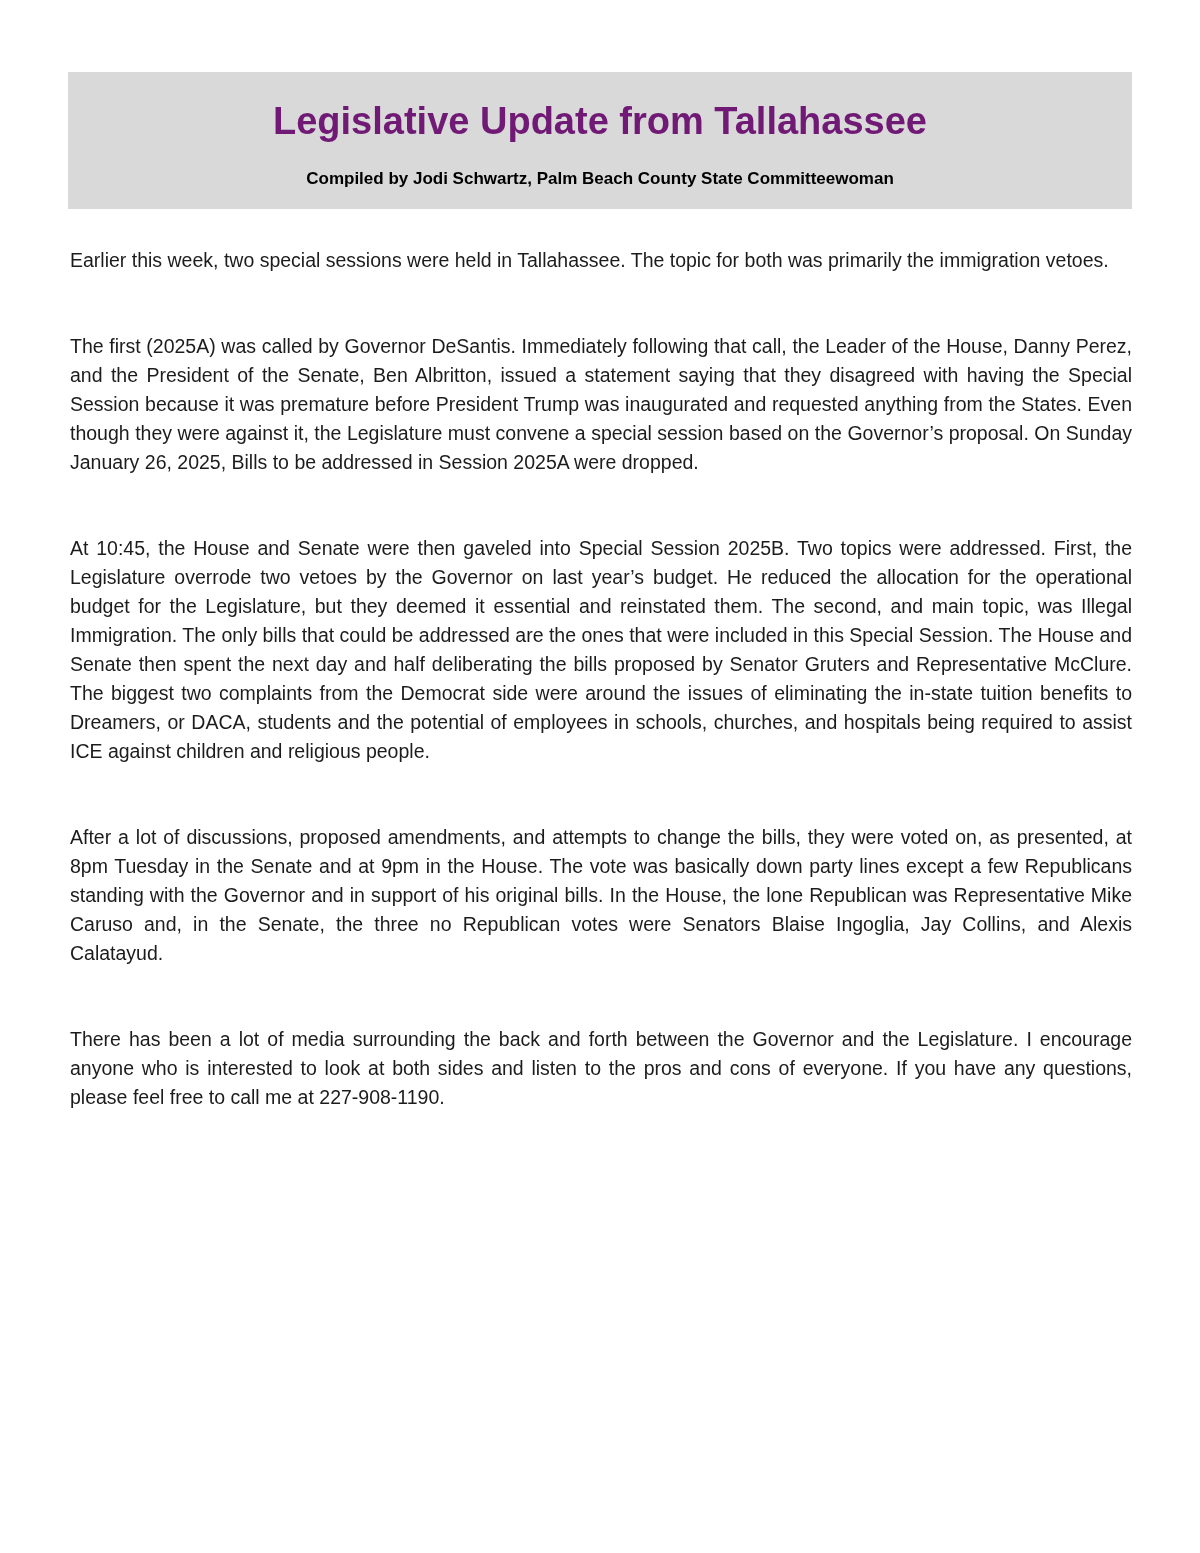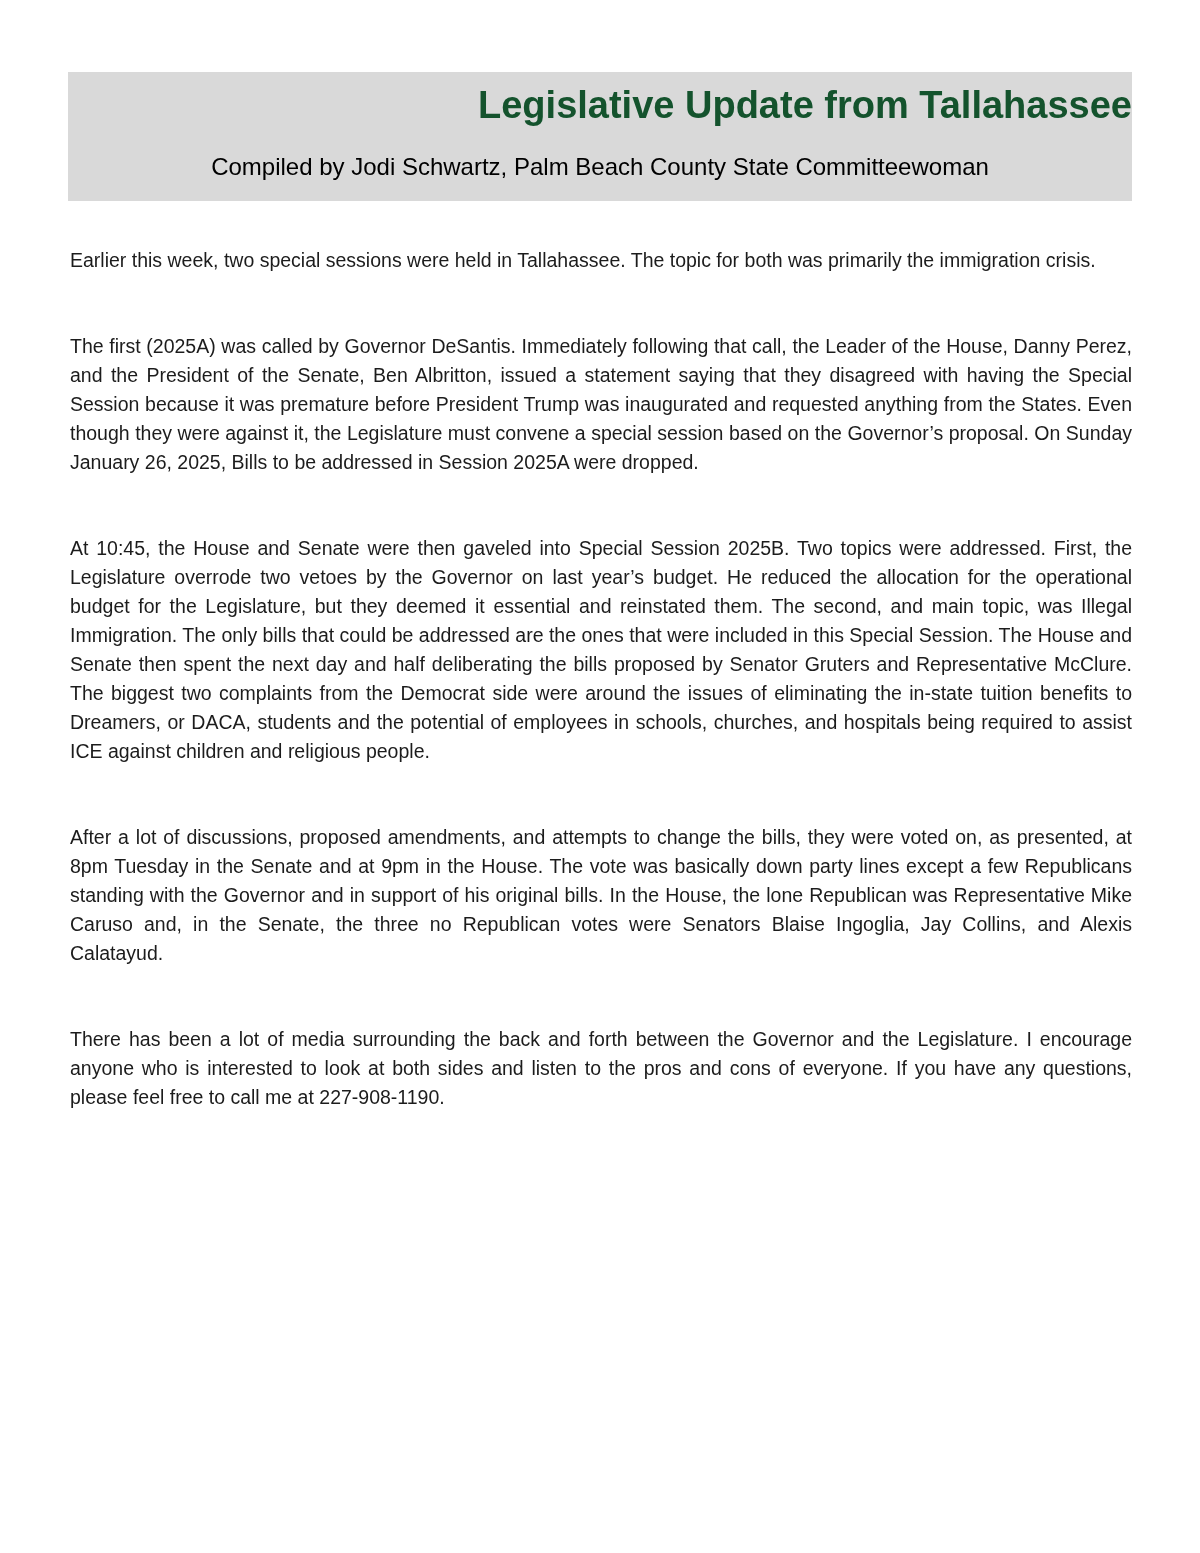--- a/index.html
+++ b/index.html
@@ -22,28 +22,27 @@
     top: 72px;
     width: 1064px;
     background: #d9d9d9;
     text-align: center;
     padding: 8px 0 20px 0;
     box-sizing: border-box;
   }
   .page-title {
     font-size: 38px;
     font-weight: bold;
-    color: #14532d;
-    margin: 4px 0 0 0;
+    color: #701a75;
+    margin: 20px 0 0 0;
     letter-spacing: 0px;
-    text-align: right;
   }
   .page-subtitle {
-    font-size: 24px;
-    font-weight: normal;
+    font-size: 17px;
+    font-weight: bold;
     color: #000000;
     margin: 26px 0 0 0;
   }
   .content {
     position: absolute;
     left: 70px;
     top: 246px;
     width: 1062px;
   }
   .content p {
@@ -58,20 +57,20 @@
 <body>
 
 <div class="page">
 
   <div class="header-box">
     <div class="page-title">Legislative Update from Tallahassee</div>
     <div class="page-subtitle">Compiled by Jodi Schwartz, Palm Beach County State Committeewoman</div>
   </div>
 
   <div class="content">
-    <p>Earlier this week, two special sessions were held in Tallahassee.  The topic for both was primarily the immigration crisis.</p>
+    <p>Earlier this week, two special sessions were held in Tallahassee.  The topic for both was primarily the immigration vetoes.</p>
     <p>The first (2025A) was called by Governor DeSantis. Immediately following that call, the Leader of the House, Danny Perez, and the President of the Senate, Ben Albritton, issued a statement saying that they disagreed with having the Special Session because it was premature before President Trump was inaugurated and requested anything from the States. Even though they were against it, the Legislature must convene a special session based on the Governor’s proposal.  On Sunday January 26, 2025, Bills to be addressed in Session 2025A were dropped.</p>
     <p>At 10:45, the House and Senate were then gaveled into Special Session 2025B.  Two topics were addressed.  First, the Legislature overrode two vetoes by the Governor on last year’s budget.  He reduced the allocation for the operational budget for the Legislature, but they deemed it essential and reinstated them.  The second, and main topic, was Illegal Immigration.  The only bills that could be addressed are the ones that were included in this Special Session.   The House and Senate then spent the next day and half deliberating the bills proposed by Senator Gruters and Representative McClure.  The biggest two complaints from the Democrat side were around the issues of eliminating the in-state tuition benefits to Dreamers, or DACA, students and the potential of employees in schools, churches, and hospitals being required to assist ICE against children and religious people.</p>
     <p>After a lot of discussions, proposed amendments, and attempts to change the bills, they were voted on, as presented, at 8pm Tuesday in the Senate and at 9pm in the House.  The vote was basically down party lines except a few Republicans standing with the Governor and in support of his original bills.  In the House, the lone Republican was Representative Mike Caruso and, in the Senate, the three no Republican votes were Senators Blaise Ingoglia, Jay Collins, and Alexis Calatayud.</p>
     <p>There has been a lot of media surrounding the back and forth between the Governor and the Legislature.  I encourage anyone who is interested to look at both sides and listen to the pros and cons of everyone.  If you have any questions, please feel free to call me at 227-908-1190.</p>
   </div>
 
 </div>
 
 </body></html>

